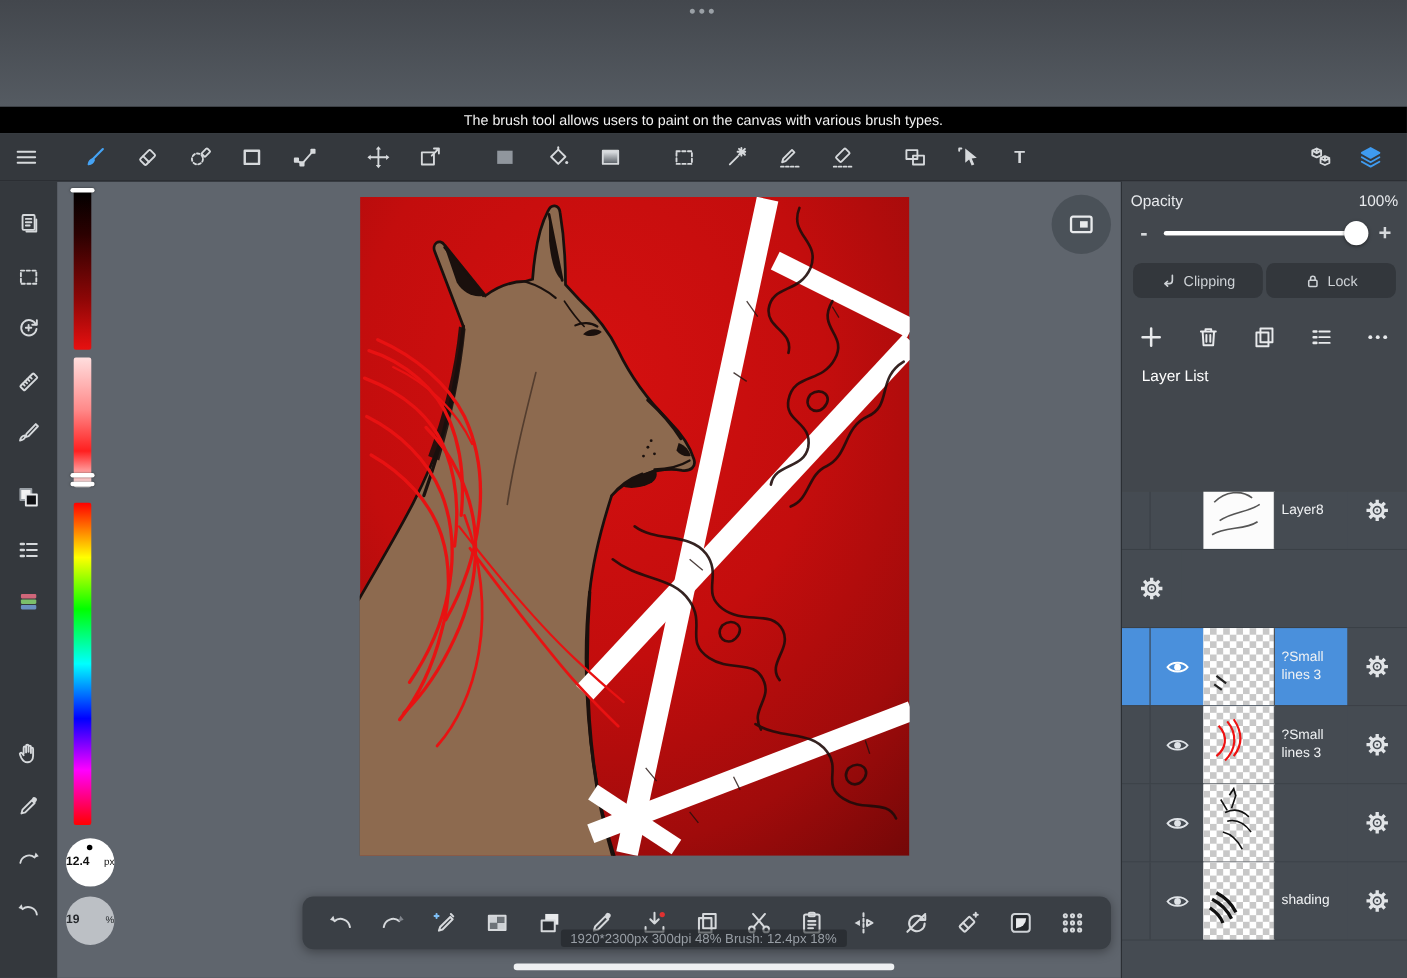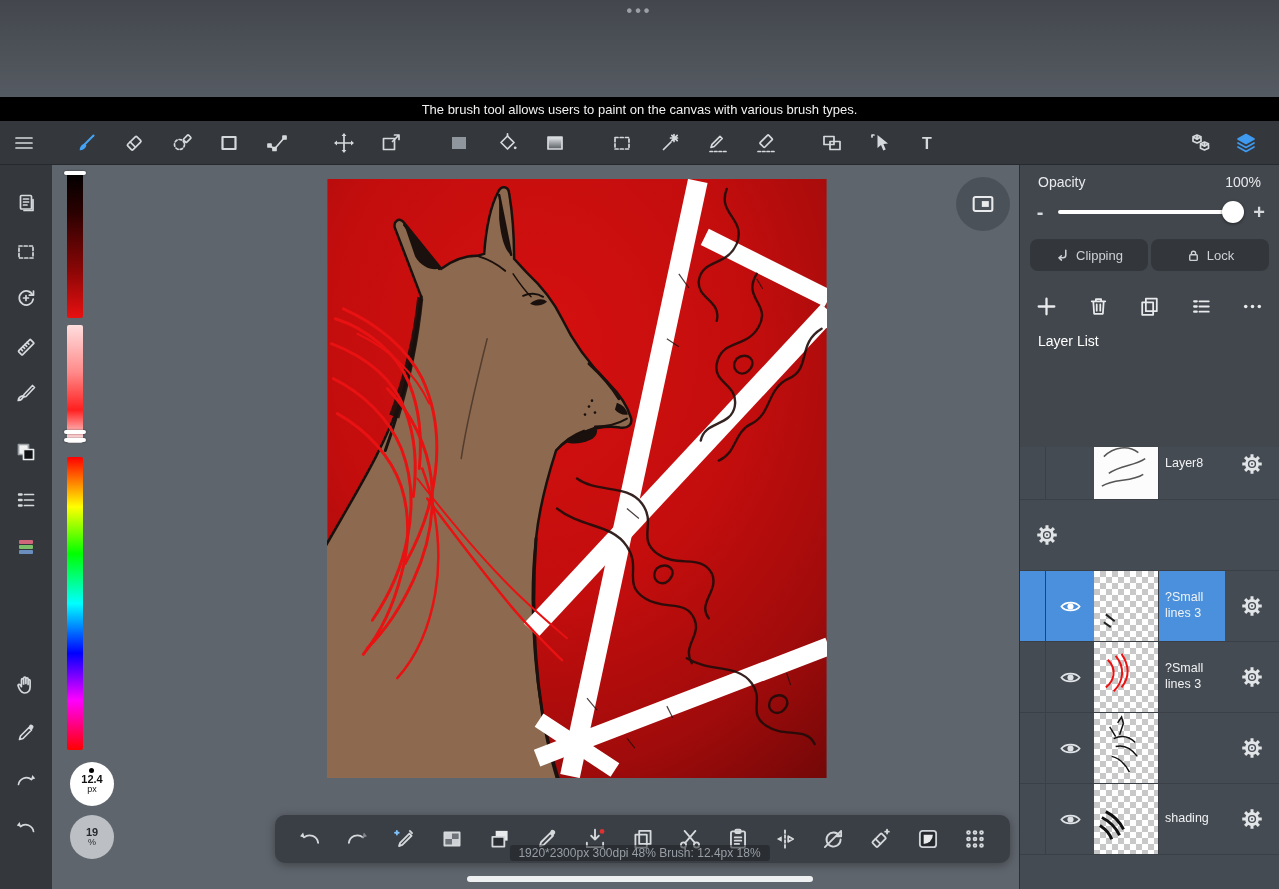--- a/index.html
+++ b/index.html
@@ -17,22 +17,22 @@
   .sic{position:absolute;left:14px;width:24px;height:24px;}
   .ic{width:100%;height:100%;display:block;}
   .ic path,.ic rect,.ic circle,.ic line,.ic ellipse{fill:none;stroke:#d6d9dc;stroke-width:1.7;stroke-linecap:round;stroke-linejoin:round;}
   
   .cbar{position:absolute;left:67px;width:16px;border-radius:2px;}
   .cbar1{top:172px;height:146px;background:linear-gradient(#000 0%,#2b0101 28%,#8c0606 68%,#e81010 100%);}
   .cbar2{top:325px;height:118px;background:linear-gradient(#ffdede 0%,#ff8a8a 40%,#ff1f1f 72%,#ffffff 100%);}
   .cbar3{top:457px;height:293px;background:linear-gradient(#f00 0%,#ff0 17%,#0f0 33%,#0ff 50%,#00f 67%,#f0f 83%,#f00 100%);}
   .chandle{position:absolute;left:64px;width:22px;height:4px;border-radius:2px;background:#fff;box-shadow:0 0 2px rgba(0,0,0,.6);}
   
-  .badge{position:absolute;left:70px;width:44px;height:44px;border-radius:50%;display:flex;flex-direction:column;
-         align-items:center;justify-content:center;line-height:1.05;}
+  .badge{position:absolute;left:60px;width:44px;height:44px;border-radius:50%;display:flex;flex-direction:row;
+         align-items:center;justify-content:space-between;line-height:1.05;}
   .badge1{top:762px;background:#fff;color:#111;}
   .badge2{top:815px;background:rgba(196,200,205,.92);color:#26292d;}
   .badge .v{font-size:11px;font-weight:bold;}
   .badge .u{font-size:9px;}
   .bdot{position:absolute;left:19px;top:6px;width:5px;height:5px;border-radius:50%;background:#000;}
   
   .artwork{position:absolute;left:327px;top:179px;width:500px;height:599px;}
   .navbtn{position:absolute;left:956px;top:177px;width:54px;height:54px;border-radius:50%;background:rgba(72,78,85,.88);
           display:flex;align-items:center;justify-content:center;}
   .navbtn svg{width:28px;height:28px;}
@@ -40,21 +40,21 @@
   .bottombar{position:absolute;left:275px;top:815px;width:735px;height:48px;background:#3a3f45;border-radius:10px;
              display:flex;align-items:center;justify-content:space-evenly;box-shadow:0 2px 10px rgba(0,0,0,.35);z-index:5;}
   .bic{width:26px;height:26px;}
   .statuspill{position:absolute;top:845px;left:50%;transform:translateX(-50%);z-index:6;font-size:12px;color:#989ea5;
               background:rgba(30,33,37,.55);padding:1px 9px;border-radius:3px;white-space:nowrap;}
   .home{position:absolute;bottom:7px;left:50%;transform:translateX(-50%);width:346px;height:6px;border-radius:3px;background:#eef0f2;z-index:9;}
   
   .panel{position:absolute;right:0;top:165px;width:260px;height:724px;background:#42474d;border-left:1px solid #2b2f34;box-sizing:border-box;}
   .p-head{margin-top:10px;height:43px;line-height:43px;text-align:center;color:#fff;font-size:17px;font-weight:bold;
           border-bottom:1px solid #2b2f34;}
-  .p-oplabels{display:flex;justify-content:space-between;padding:0 18px;margin-top:9px;color:#e8eaed;font-size:14px;}
+  .p-oplabels{display:flex;justify-content:space-between;padding:0 8px;margin-top:9px;color:#e8eaed;font-size:14px;}
   .p-slider{display:flex;align-items:center;padding:0 12px;margin-top:7px;height:30px;}
   .pm{width:16px;text-align:center;color:#d6d9dc;font-size:20px;font-weight:bold;}
   .track{flex:1;position:relative;height:4px;background:#2a2e33;border-radius:2px;margin:0 10px;}
   .track .fill{position:absolute;left:0;top:0;bottom:0;width:100%;background:#fff;border-radius:2px;}
   .track .knob{position:absolute;right:-3px;top:-9px;width:22px;height:22px;border-radius:50%;background:#fff;box-shadow:0 1px 3px rgba(0,0,0,.5);}
   .p-btnrow{display:flex;gap:3px;padding:0 10px;margin-top:12px;}
   .pbtn{flex:1;height:32px;background:#33373c;border-radius:8px;color:#ced2d6;font-size:13px;
         display:flex;align-items:center;justify-content:center;gap:6px;position:relative;}
   .pbtn .chev{position:absolute;right:9px;font-size:19px;color:#cfd3d7;line-height:1;}
   .p-actions{display:flex;justify-content:space-between;align-items:center;padding:0 14px;margin-top:21px;height:28px;}

